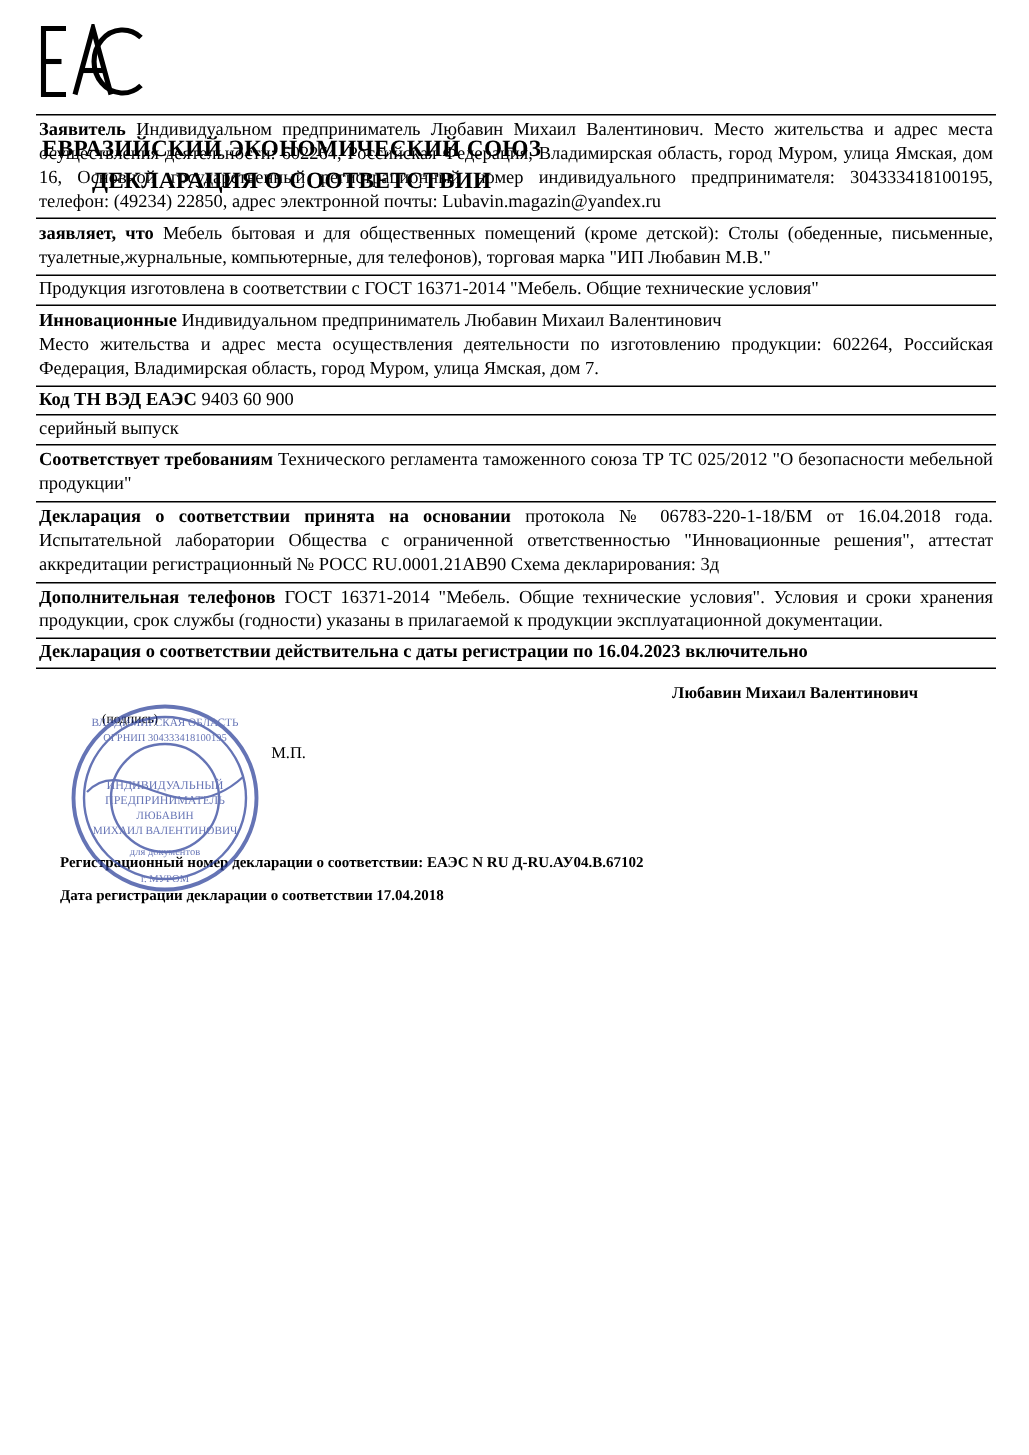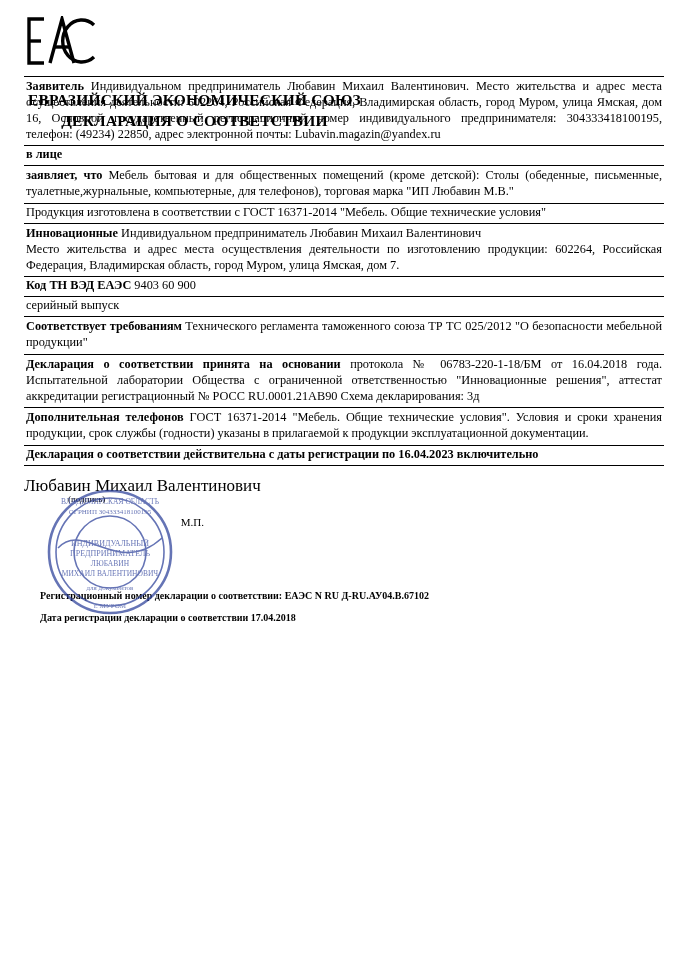--- a/index.html
+++ b/index.html
@@ -69,23 +69,23 @@
     font-size: 12.3px;
     padding: 1px 2px 2px 2px;
   }
   
   .sign-block {
     margin: 10px 22px 0 24px;
     position: relative;
     height: 96px;
   }
   .sign-name {
-    text-align: left;
-    font-weight: normal;
-    font-size: 17px;
+    text-align: right;
+    font-weight: bold;
+    font-size: 11px;
     padding-right: 52px;
   }
   .sign-caption {
     text-align: right;
     font-size: 9px;
     padding-right: 78px;
     margin-top: 10px;
   }
   .sign-left {
     position: absolute;
@@ -149,24 +149,20 @@
     </div>
   </div>
 
   <div class="doc">
 
     <div class="row">
       <span class="lbl">Заявитель</span>
       <span>Индивидуальном предприниматель Любавин Михаил Валентинович. Место жительства и адрес места осуществления деятельности: 602264, Российская Федерация, Владимирская область, город Муром, улица Ямская, дом 16, Основной государственный регистрационный номер индивидуального предпринимателя: 304333418100195, телефон: (49234) 22850, адрес электронной почты: Lubavin.magazin@yandex.ru</span>
     </div>
 
-    <div class="row small-row">
-      <span class="lbl">в лице</span>
-      <span></span>
-    </div>
 
     <div class="row">
       <span class="lbl">заявляет, что</span>
       <span>Мебель бытовая и для общественных помещений (кроме детской): Столы (обеденные, письменные, туалетные,журнальные, компьютерные, для телефонов), торговая марка "ИП Любавин М.В."</span>
     </div>
 
     <div class="row small-row">
       <span>Продукция изготовлена в соответствии с ГОСТ 16371-2014 "Мебель. Общие технические условия"</span>
     </div>
 

